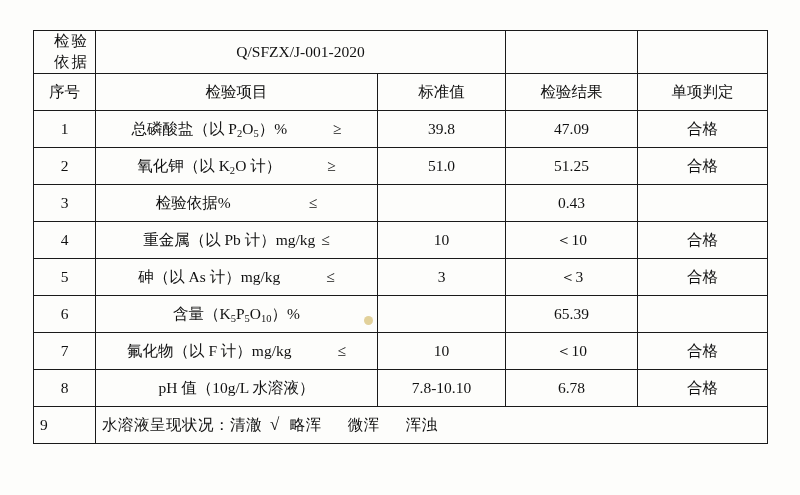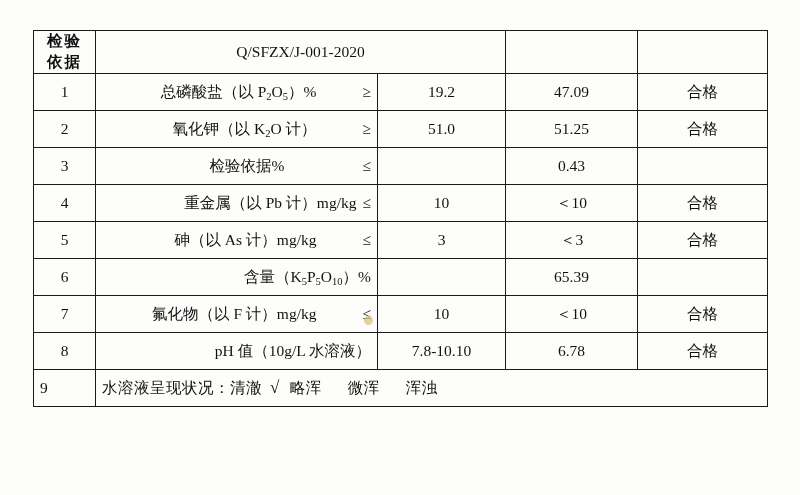--- a/index.html
+++ b/index.html
@@ -42,32 +42,31 @@
   col.c2 { width: 282px; }
   col.c3 { width: 128px; }
   col.c4 { width: 132px; }
   col.c5 { width: 130px; }
 
   .hdr td {
     text-align: center;
     font-size: 16px;
   }
   .label-cell {
-    text-align: center;
+    text-align: right;
     font-size: 16px;
     letter-spacing: 2px;
-    font-weight: bold;
   }
   .val-cell {
     text-align: center;
     padding-left: 14px;
     font-size: 16px;
   }
   .item-cell {
-    text-align: right;
+    text-align: center;
     padding-left: 10px;
     font-size: 15.5px;
     white-space: nowrap;
   }
   .num-cell {
     text-align: center;
     font-size: 15.5px;
   }
   sub {
     font-size: 0.68em;
@@ -123,27 +122,34 @@
     <tbody>
 
       <tr>
         <td class="label-cell" colspan="1">检验依据</td>
         <td class="val-cell" colspan="2">Q/SFZX/J-001-2020</td>
         <td></td>
         <td></td>
       </tr>
 
 
+      <tr class="hdr">
+        <td>序号</td>
+        <td>检验项目</td>
+        <td>标准值</td>
+        <td>检验结果</td>
+        <td>单项判定</td>
+      </tr>
 
       <tr>
         <td class="num-cell">1</td>
         <td class="item-cell">
           <span>总磷酸盐（以 P</span><sub>2</sub><span>O</span><sub>5</sub><span>）%</span><span class="ge-far">≥</span>
         </td>
-        <td class="num-cell">19.2</td>
+        <td class="num-cell">39.8</td>
         <td class="num-cell">47.09</td>
         <td class="num-cell">合格</td>
       </tr>
 
       <tr>
         <td class="num-cell">2</td>
         <td class="item-cell">
           <span>氧化钾（以 K</span><sub>2</sub><span>O 计）</span><span class="ge-far">≥</span>
         </td>
         <td class="num-cell">51.0</td>

